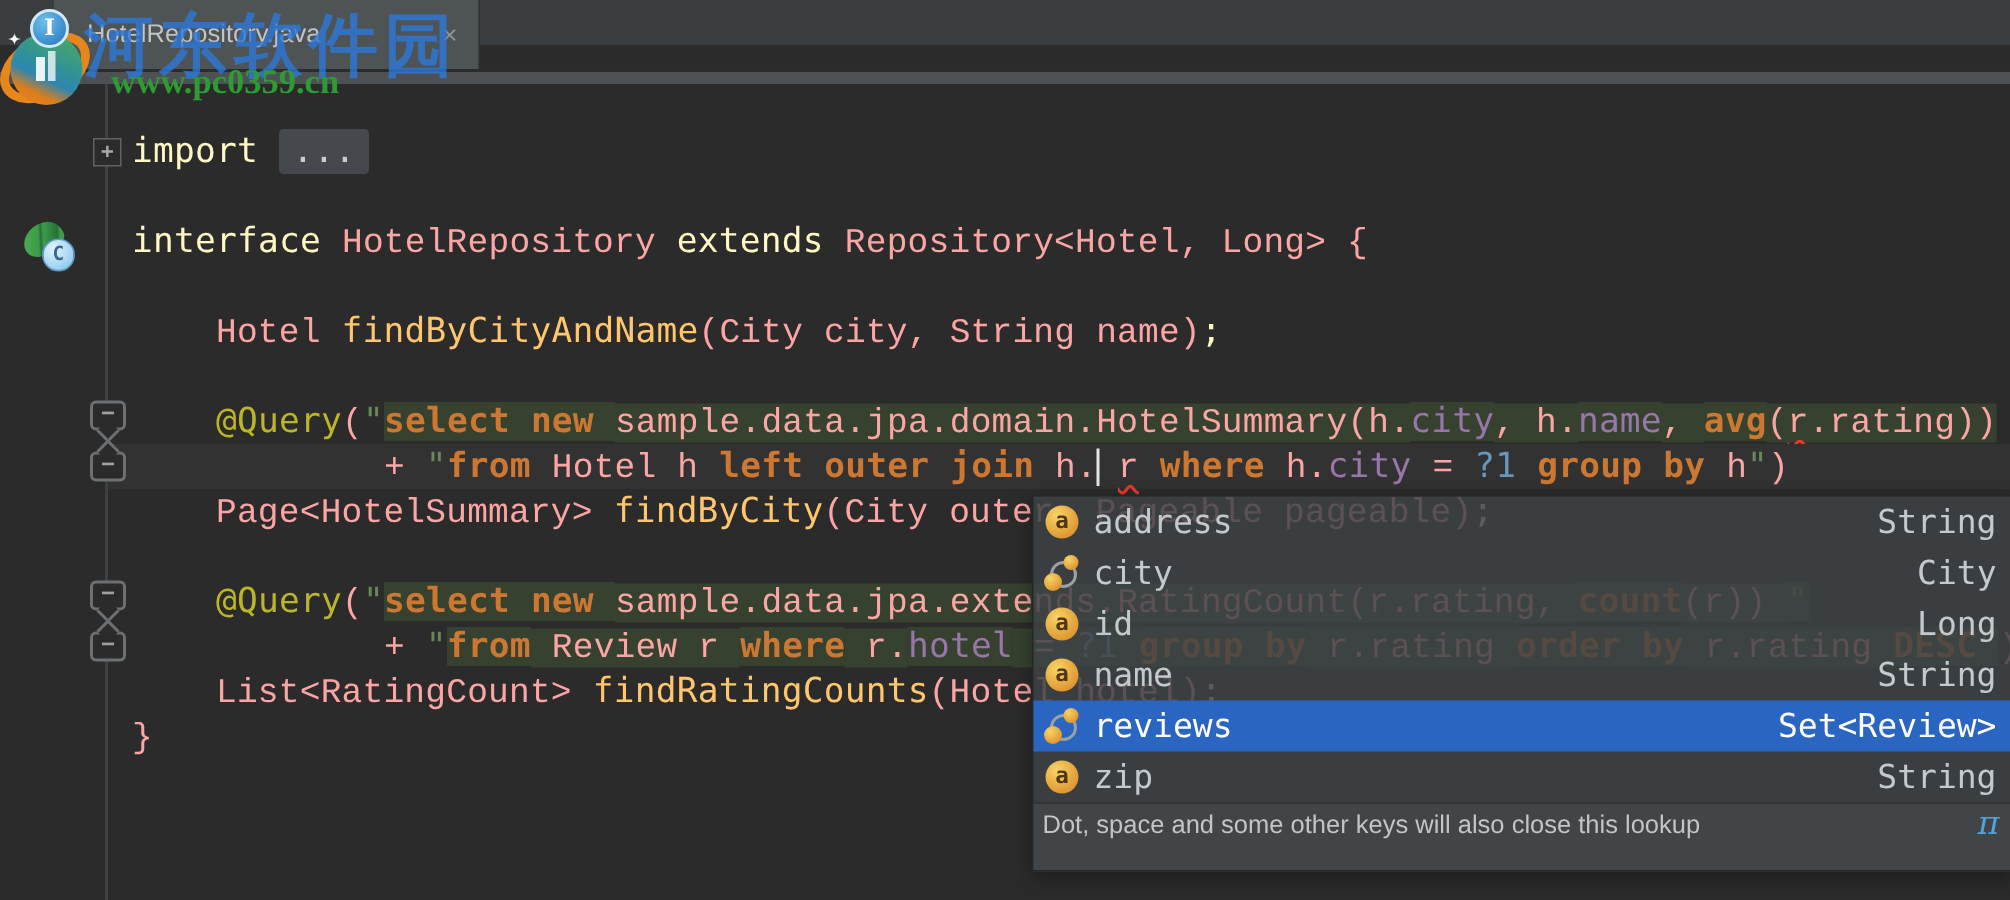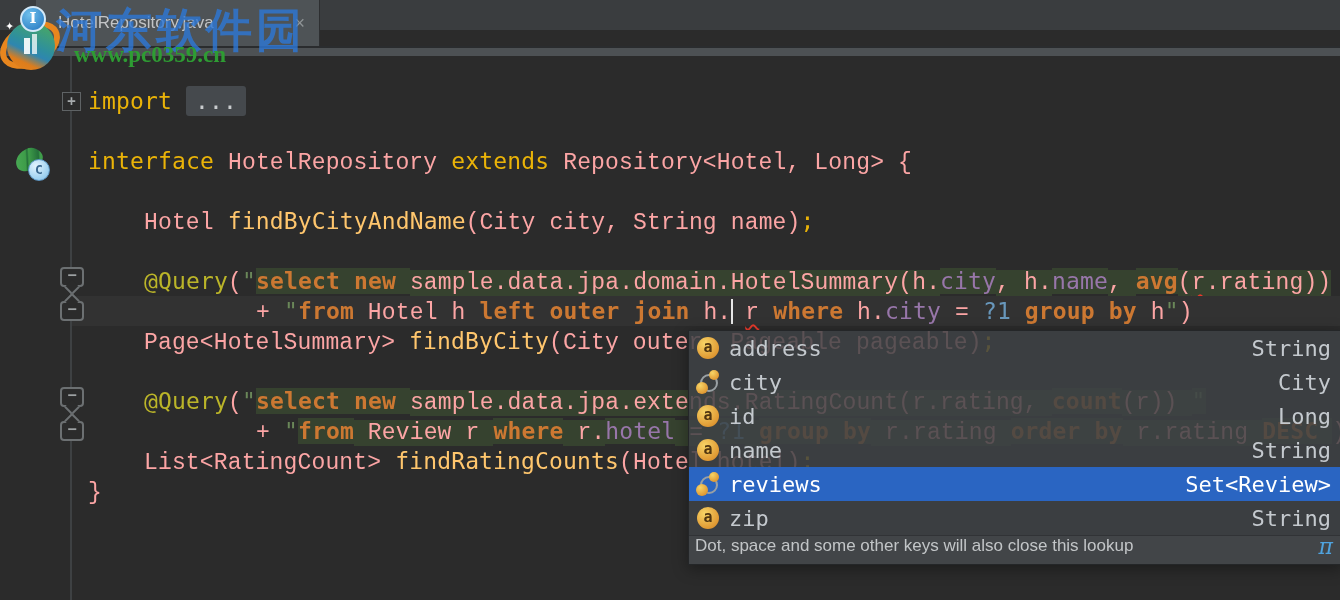--- a/index.html
+++ b/index.html
@@ -11,21 +11,21 @@
   .tab-title{color:#C2C4C6;font-size:17px;}
   .tab-close{margin-left:auto;color:#8F9496;font-size:18px;line-height:18px;cursor:default;}
   .divider{position:absolute;left:0;top:46px;width:100%;height:2px;background:#2A2C2E;}
   .strip{position:absolute;left:0;top:48px;width:100%;height:8px;background:#4D5154;}
 
   
   .gutter-sep{position:absolute;left:70px;top:56px;bottom:0;width:2px;background:#3E4143;}
   .line{position:absolute;left:72px;right:0;height:30px;font-family:"DejaVu Sans Mono",monospace;font-size:23px;line-height:30px;letter-spacing:.15px;white-space:pre;}
   .line.cur{background:#323232;}
   .tk{color:#A9B7C6;}
-  .tk.kw{color:#eab308;}
+  .tk.kw{color:#fef9c3;}
   .tk.kwb{color:#CC7832;font-weight:bold;}
   .tk.id{color:#fca5a5;font-family:Liberation Mono, monospace;}
   .tk.meth{color:#FFC66D;}
   .tk.ann{color:#BBB529;}
   .tk.str{color:#6A8759;}
   .tk.fld{color:#9876AA;}
   .tk.num{color:#6897BB;}
   .tk.inj{background:#36422F;}
   .tk.err{text-decoration:underline;text-decoration-style:wavy;text-decoration-color:#E8392B;text-decoration-thickness:2px;text-underline-offset:5px;}
   .tk.fold{background:#45494D;color:#C9CCCE;border-radius:3px;padding:2px 9px;}
@@ -44,21 +44,21 @@
   
   .popup{position:absolute;left:688px;top:330px;width:654px;z-index:5;border:1px solid #242628;box-sizing:border-box;background:rgba(62,66,69,0.85);box-shadow:0 4px 14px rgba(0,0,0,.35);}
   .prow{height:34px;display:flex;align-items:center;padding:0 10px 0 8px;font-family:"DejaVu Sans Mono",monospace;font-size:22px;color:#C4C9CE;}
   .prow.sel{background:#2A65C2;color:#FFFFFF;}
   .ptype{margin-left:auto;font-size:22px;}
   .pico{width:22px;height:22px;margin-right:10px;position:relative;flex:0 0 22px;}
   .pico.a{border-radius:50%;background:radial-gradient(circle at 35% 30%,#F7D466,#E09A34 70%,#C97F22);color:#4F3510;font:bold 15px/21px "DejaVu Sans Mono",monospace;text-align:center;}
   .pico.rel::before{content:"";position:absolute;left:3px;top:3px;width:14px;height:14px;border:2px solid #9AA0A4;border-radius:50%;}
   .pico.rel .d1{position:absolute;left:-1px;bottom:-1px;width:12px;height:12px;border-radius:50%;background:radial-gradient(circle at 35% 30%,#F7D466,#E09A34 70%,#C97F22);}
   .pico.rel .d2{position:absolute;right:0px;top:-1px;width:10px;height:10px;border-radius:50%;background:radial-gradient(circle at 35% 30%,#F7D466,#E09A34 70%,#C97F22);}
-  .pfooter{height:28px;display:flex;background:rgba(66,70,73,0.95);border-top:1px solid rgba(0,0,0,.25);padding:0 8px 0 6px;}
+  .pfooter{height:28px;display:flex;align-items:center;background:rgba(66,70,73,0.95);border-top:1px solid rgba(0,0,0,.25);padding:0 8px 16px 6px;}
   .pfooter .hint{color:#C2C5C7;font-size:17px;font-family:"Liberation Sans",sans-serif;}
   .pfooter .pi{margin-left:auto;color:#4FA3DE;font-family:"DejaVu Serif",serif;font-style:italic;font-size:22px;line-height:22px;}
 
   
   .wm{position:absolute;left:0;top:0;width:100%;height:120px;z-index:9;pointer-events:none;}
   .wm-name{position:absolute;left:56px;top:0px;font-family:"DejaVu Sans",sans-serif;font-weight:bold;font-size:46px;letter-spacing:4px;color:rgba(45,120,215,0.8);}
   .wm-url{position:absolute;left:74px;top:42px;font-family:"Liberation Serif",serif;font-weight:bold;font-size:23px;color:#2E9C33;}
   .logo{position:absolute;left:0px;top:6px;width:66px;height:66px;}
   .logo .ring{position:absolute;left:-2px;top:18px;width:64px;height:42px;border:6px solid #E8861E;border-radius:50%;transform:rotate(-28deg);box-sizing:border-box;}
   .logo .sphere{position:absolute;left:7px;top:16px;width:48px;height:48px;border-radius:50%;background:linear-gradient(205deg,#49A862 8%,#2E8F9E 48%,#2E86B0 60%,#DD7D1C 78%,#E8861E 100%);}

